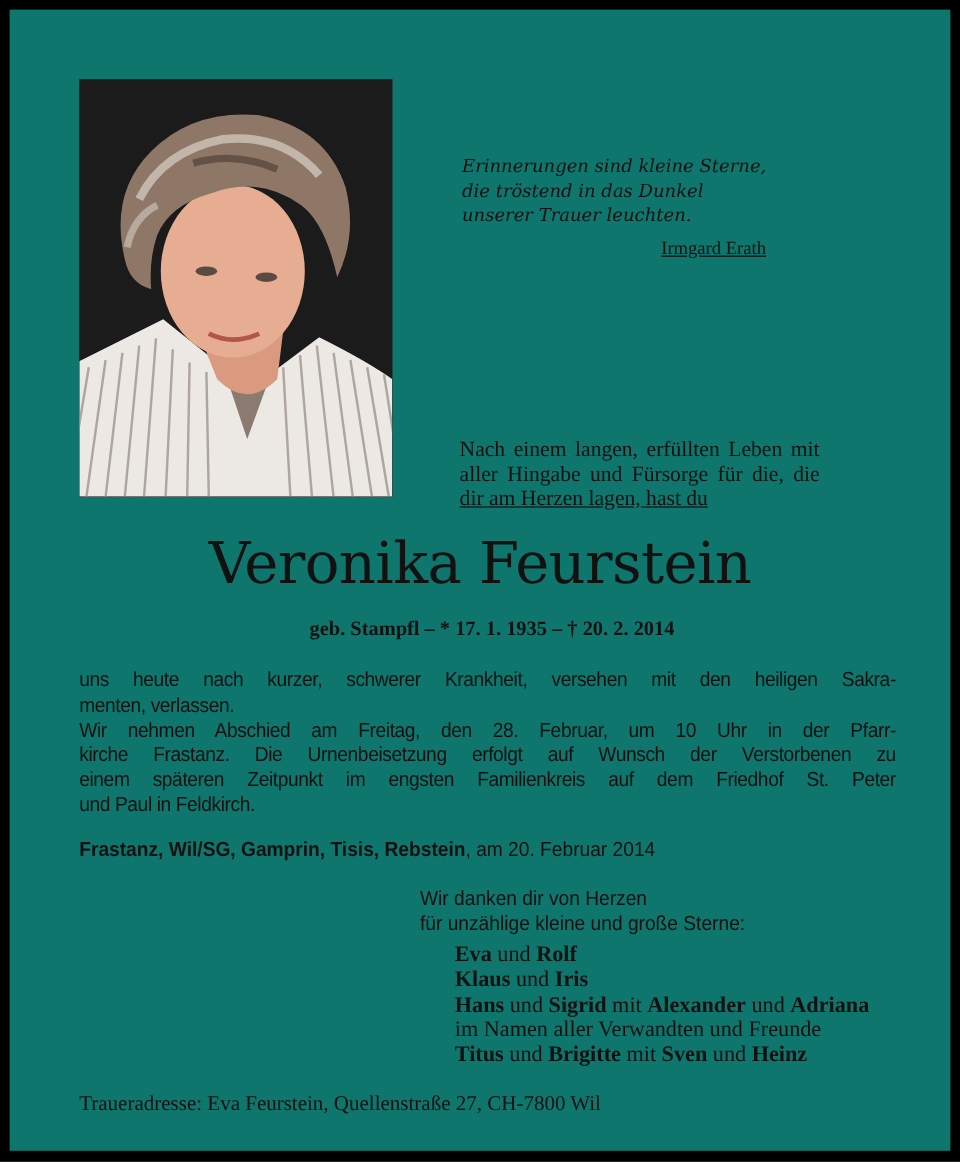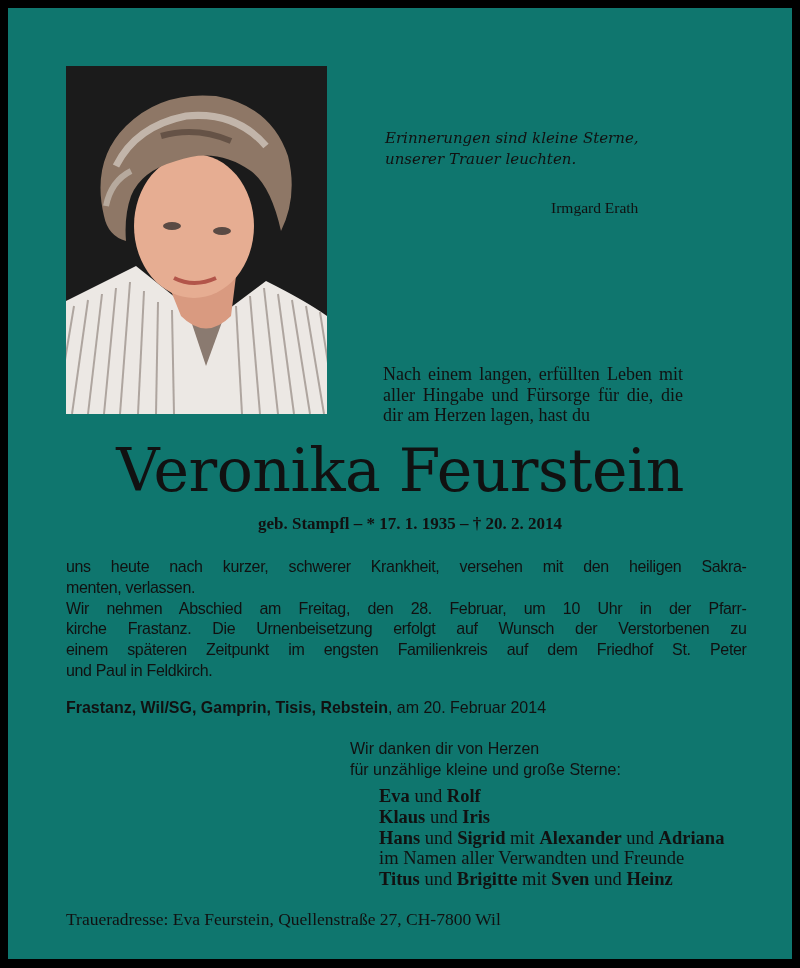--- a/index.html
+++ b/index.html
@@ -18,33 +18,33 @@
   .photo svg { display: block; width: 100%; height: 100%; }
 
   .quote {
     position: absolute; left: 377px; top: 120px; width: 320px;
     font-family: "DejaVu Serif", serif; font-style: italic;
     font-size: 15px; line-height: 20.5px; color: #111;
   }
   .quote .line { display: block; white-space: nowrap; }
   .quote-author {
     position: absolute; left: 543px; top: 191px;
-    font-family: "Liberation Serif", serif; font-size: 15.5px; color: #111; white-space: nowrap;
+    font-family: "Liberation Serif", serif; font-size: 15.5px; color: #111; white-space: nowrap; text-decoration: underline;
   }
 
   .intro {
     position: absolute; left: 375px; top: 356px; width: 300px;
     font-family: "Liberation Serif", serif; font-size: 18px; line-height: 20.5px; color: #111;
   }
   .intro .line { display: block; white-space: nowrap; text-align: justify; text-align-last: justify; }
-  .intro .line.last { text-align-last: left; }
+  .intro .line.last { text-align-last: left; text-decoration: underline; }
 
   .name {
     position: absolute; left: 0; top: 432px; width: 784px; text-align: center;
-    font-family: "DejaVu Serif", serif; font-size: 60px; line-height: 60px;
+    font-family: "DejaVu Serif", serif; font-size: 48px; line-height: 60px;
     letter-spacing: -0.5px; color: #111; white-space: nowrap;
   }
   .name-sub {
     position: absolute; left: 0; top: 506px; width: 784px; text-align: center;
     font-family: "Liberation Serif", serif; font-weight: bold; font-size: 17px; color: #111;
     white-space: nowrap;
     padding-left: 10px;
   }
 
   .body-text {
@@ -123,20 +123,21 @@
 
       <ellipse cx="106" cy="160" rx="9" ry="4" fill="#5a4a44"></ellipse>
       <ellipse cx="156" cy="165" rx="9" ry="4" fill="#5a4a44"></ellipse>
 
       <path d="M108 212 Q128 222 150 212" stroke="#b2554a" stroke-width="4" fill="none"></path>
     </svg>
   </div>
 
   <div class="quote">
     <span class="line">Erinnerungen sind kleine Sterne,</span>
+    <span class="line">die tröstend in das Dunkel</span>
     <span class="line">unserer Trauer leuchten.</span>
   </div>
   <div class="quote-author">Irmgard Erath</div>
 
   <div class="intro">
     <span class="line">Nach einem langen, erfüllten Leben mit</span>
     <span class="line">aller Hingabe und Fürsorge für die, die</span>
     <span class="line last">dir am Herzen lagen, hast du</span>
   </div>
 

